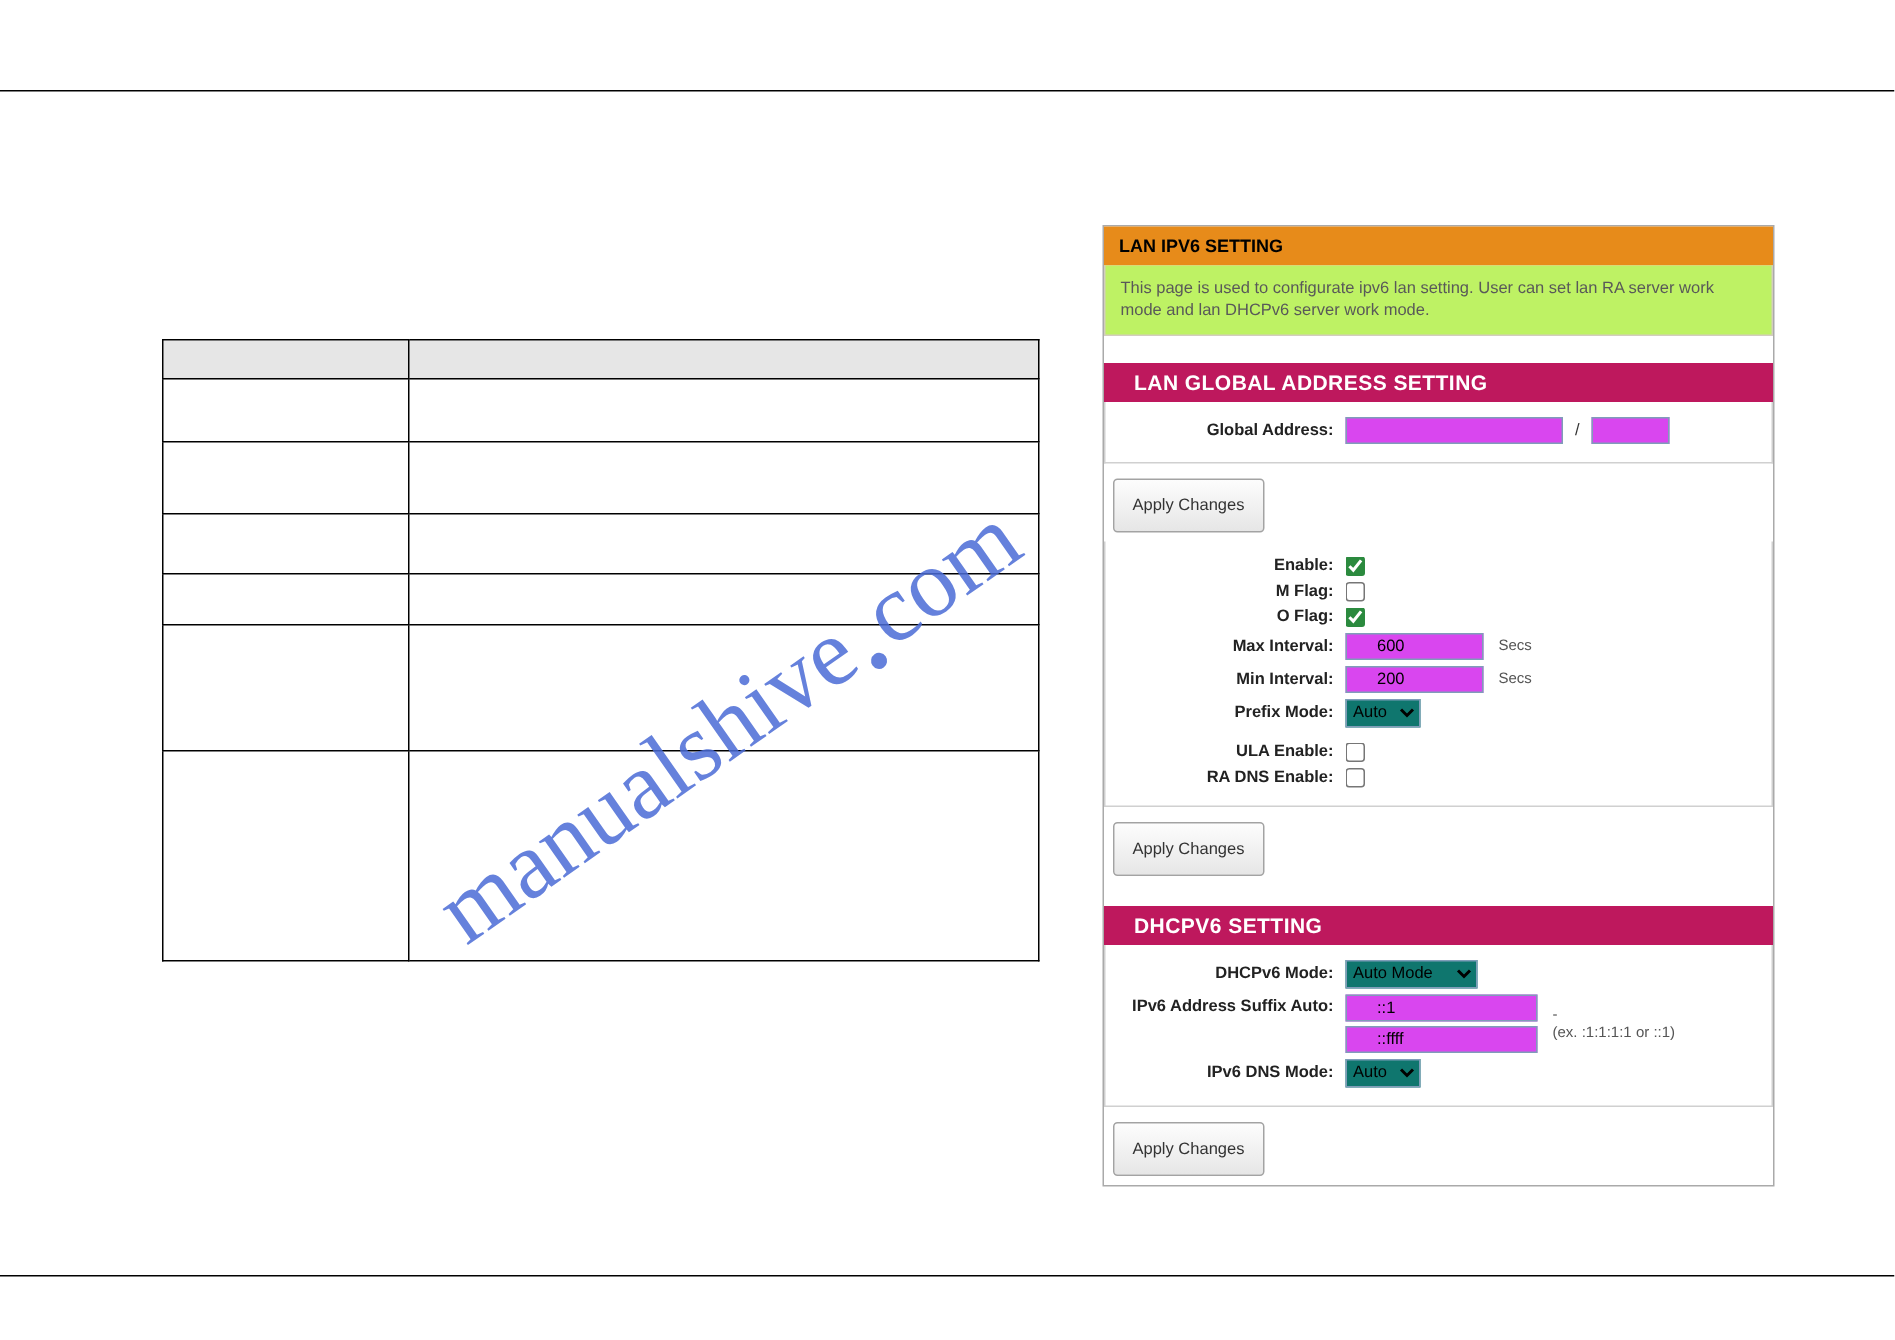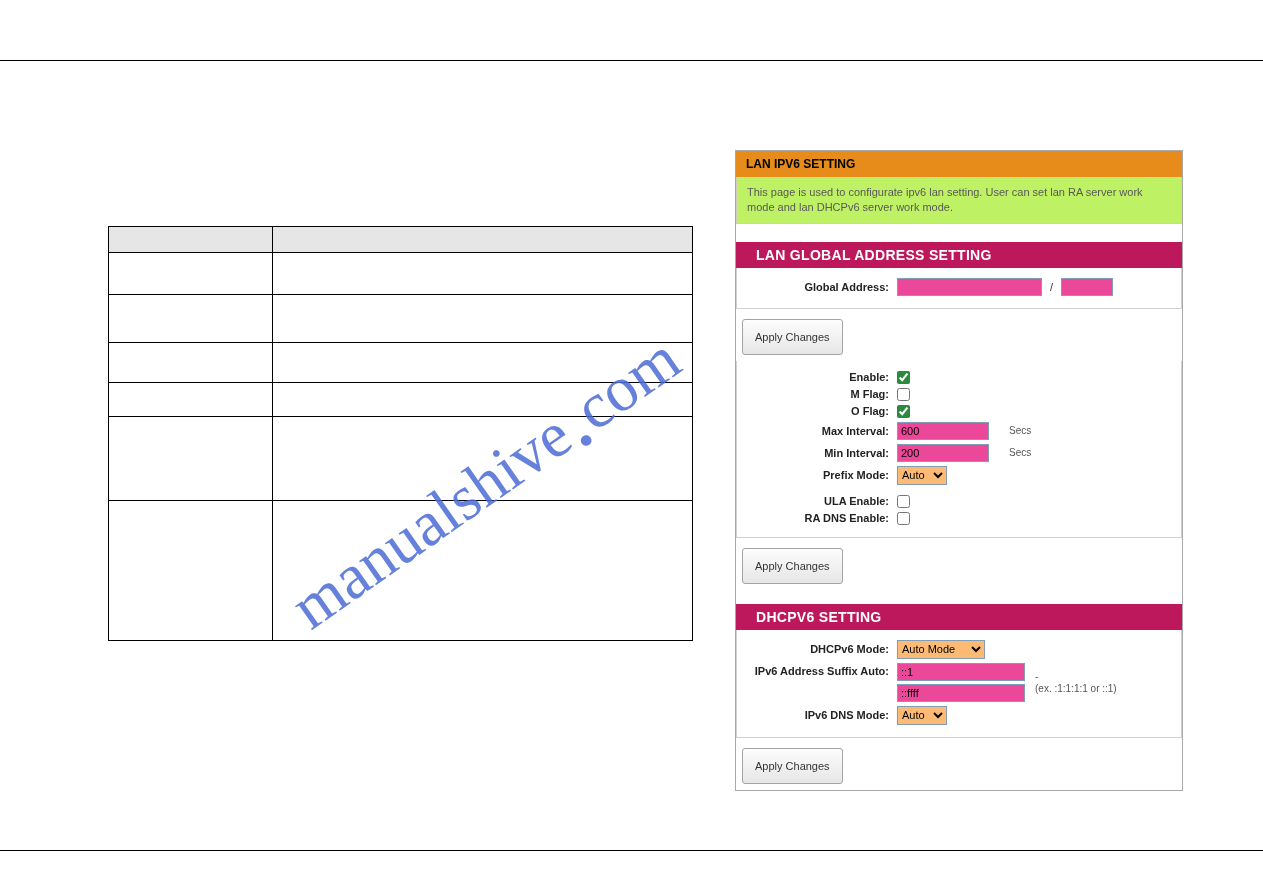--- a/index.html
+++ b/index.html
@@ -105,34 +105,34 @@
   }
   .panel .row .lbl {
     width: 150px;
     text-align: right;
     font-weight: bold;
     font-size: 11px;
     padding-right: 8px;
     color: #222;
   }
   .panel .row .ctl { flex: 1; display: flex; align-items: center; gap: 4px; }
-  .panel .row .extra { color: #555; font-size: 10px; margin-left: 16px; }
+  .panel .row .extra { color: #555; font-size: 10px; margin-left: 6px; }
 
   .panel input[type="text"] {
     height: 18px; border: 1px solid #7f9db9; font-size: 11px;
-    padding: 0 3px; background: #ec4899;
+    padding: 0 20px; background: #d946ef;
   }
   .panel input.wmed { width: 145px; }
   .panel input.wshort { width: 52px; }
   .panel input.wra { width: 92px; }
   .panel input.wsuf { width: 128px; }
 
   .panel select {
     height: 19px; border: 1px solid #7f9db9; font-size: 11px;
-    background: #fdba74;
+    background: #0f766e;
   }
   .panel select.sshort { width: 50px; }
   .panel select.smed { width: 88px; }
 
   .panel input[type="checkbox"] {
     width: 13px; height: 13px; margin: 0; accent-color: #2b8a3e;
   }
 
   .panel .apply-wrap {
     padding: 10px 6px 6px 6px;

